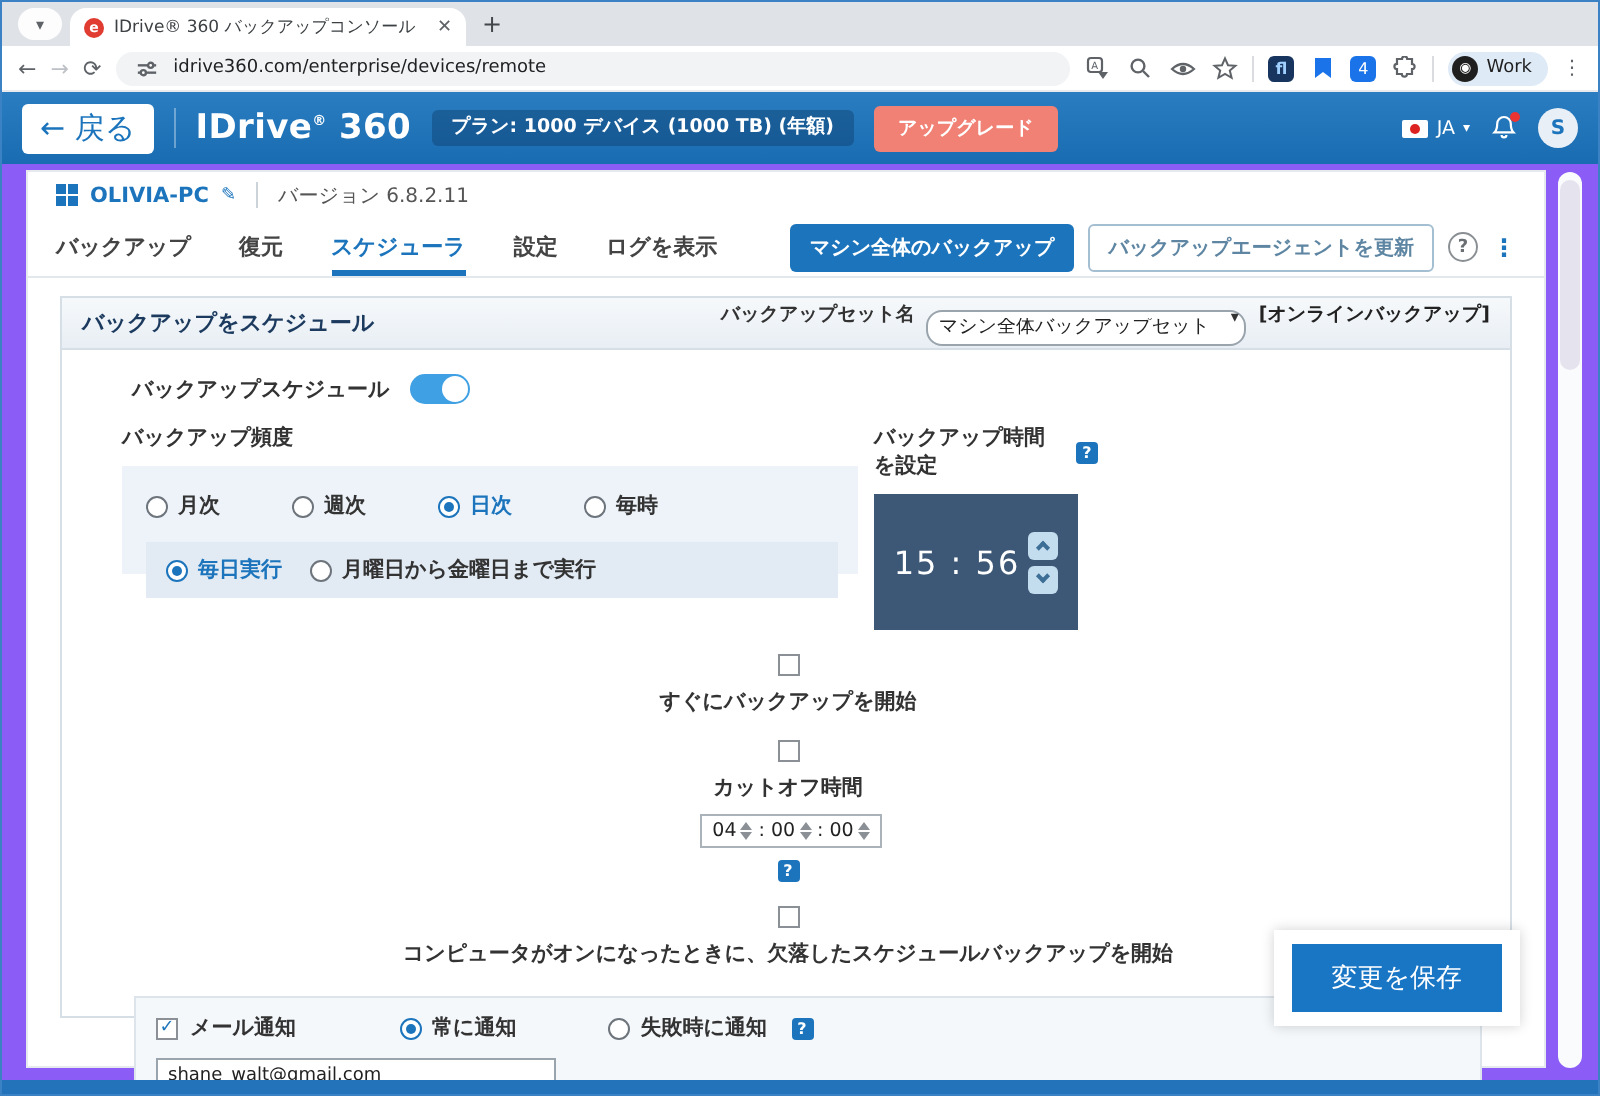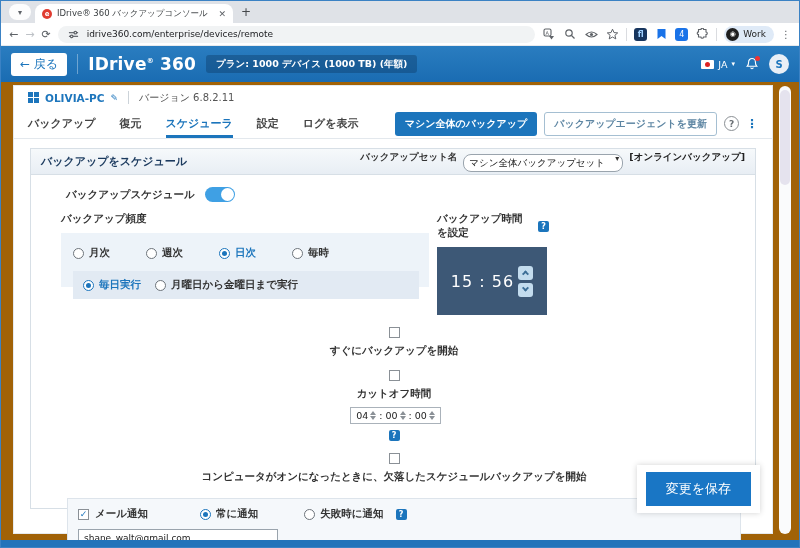--- a/index.html
+++ b/index.html
@@ -36,42 +36,42 @@
   .profile-pill { height:17px; background:#dfeaf7; border-radius:9px; display:flex; align-items:center; gap:4px;
     padding:0 8px 0 2px; }
   .profile-avatar { width:13px; height:13px; border-radius:50%; background:#1f1f1f; color:#fff; font-size:7px;
     display:flex; align-items:center; justify-content:center; }
   .profile-name { font-size:9px; color:#1f1f1f; }
   .kebab { color:#5f6368; font-size:10px; letter-spacing:0; }
 
   
   .app-header { height:36px; background:linear-gradient(180deg,#2a7dc0,#1a6cb2); display:flex; align-items:center;
     padding:0 10px; gap:10px; color:#fff; }
-  .back-btn { background:#fff; color:#1c75bc; font-size:12px; border-radius:3px; padding:3px 9px; white-space:nowrap; }
+  .back-btn { background:#fff; color:#1c75bc; font-size:15px; border-radius:3px; padding:3px 9px; white-space:nowrap; }
   .hdr-div { width:1px; height:20px; background:rgba(255,255,255,.35); }
   .brand { font-size:17px; font-weight:bold; letter-spacing:.2px; white-space:nowrap; }
   .brand sup { font-size:7px; }
   .plan-box { background:rgba(10,50,90,.35); border-radius:3px; padding:3px 10px; line-height:1.35; min-width:0; }
   .plan-line1 { font-size:9.5px; font-weight:bold; white-space:nowrap; }
   .plan-line2 { font-size:8px; font-weight:bold; opacity:.95; white-space:nowrap; }
   .upgrade-btn { background:#f08174; color:#fff; font-size:9.5px; font-weight:bold; border-radius:3px; padding:5px 12px;
     white-space:nowrap; }
   .hdr-spacer { flex:1; }
   .lang { display:flex; align-items:center; gap:4px; font-size:9.5px; }
   .flag { width:13px; height:9px; background:#fff; border-radius:1px; position:relative; }
   .flag::after { content:""; position:absolute; left:4px; top:2px; width:5px; height:5px; border-radius:50%; background:#d22; }
   .caret-down { font-size:7px; }
   .bell { position:relative; width:14px; height:14px; }
   .bell svg { display:block; }
   .bell::after { content:""; position:absolute; right:-1px; top:-1px; width:5px; height:5px; border-radius:50%; background:#e33; }
   .avatar { width:20px; height:20px; border-radius:50%; background:#e9eff6; color:#1c75bc; font-size:10px; font-weight:bold;
     display:flex; align-items:center; justify-content:center; }
 
   
-  .content { position:absolute; top:81px; left:0; right:0; bottom:7px; background:#a16207; }
+  .content { position:absolute; top:81px; left:0; right:0; bottom:7px; background:#8b5cf6; }
   .scrollbar { position:absolute; right:8px; top:4px; bottom:6px; width:12px; background:#fafbfc; border-radius:6px; }
   .scroll-thumb { position:absolute; left:1px; right:1px; top:4px; height:95px; background:#e5e3ee; border-radius:6px; }
   .card { position:absolute; left:12px; right:26px; top:3px; bottom:6px; background:#fff; border:1px solid #e6eaee; }
 
   .device-row { height:23px; display:flex; align-items:center; gap:6px; padding:0 14px; }
   .win-icon { display:grid; grid-template-columns:5px 5px; grid-gap:1px; }
   .win-icon span { width:5px; height:5px; background:#1c75bc; }
   .device-name { color:#1c75bc; font-size:10.5px; font-weight:bold; }
   .pencil { color:#1c75bc; font-size:9px; }
   .device-div { width:1px; height:13px; background:#ccd3d9; margin:0 4px; }
@@ -117,21 +117,21 @@
   .radio-row { display:flex; align-items:center; gap:0; }
   .radio-item { display:flex; align-items:center; gap:5px; margin-right:36px; }
   .radio { width:11px; height:11px; border-radius:50%; border:1px solid #6d747b; background:#fff; position:relative; flex:0 0 auto; }
   .radio.sel { border-color:#1c75bc; }
   .radio.sel::after { content:""; position:absolute; left:2px; top:2px; width:5px; height:5px; border-radius:50%; background:#1c75bc; }
   .radio-lbl { font-size:10.5px; font-weight:bold; color:#333; white-space:nowrap; }
   .radio-lbl.sel { color:#1c75bc; }
   .sub-row { background:#e2eaf3; margin-top:11px; padding:7px 10px; display:flex; align-items:center; }
   .sub-row .radio-item { margin-right:14px; }
   .time-col { width:112px; }
-  .time-box { width:110px; height:68px; background:#3d5876; display:flex; align-items:center; justify-content:center; gap:4px; }
+  .time-box { width:102px; height:68px; background:#3d5876; display:flex; align-items:center; justify-content:center; gap:4px; }
   .time-value { color:#fff; font-size:16px; letter-spacing:1px; white-space:nowrap; }
   .spin-col { display:flex; flex-direction:column; gap:3px; }
   .spin-btn { width:15px; height:14px; background:#c3dcee; border-radius:3px; display:flex; align-items:center; justify-content:center; }
   .chev { width:5px; height:5px; border-left:2px solid #3d6e96; border-top:2px solid #3d6e96; }
   .chev.up { transform:rotate(45deg) translate(1px,1px); }
   .chev.down { transform:rotate(225deg) translate(1px,1px); }
   .info-icon { width:11px; height:11px; background:#1c75bc; border-radius:2px; color:#fff; font-size:8px; font-weight:bold;
     display:flex; align-items:center; justify-content:center; flex:0 0 auto; }
 
   .check-row { display:flex; align-items:center; margin:12px 0 0 2px; gap:6px;flex-direction:column; }
@@ -240,20 +240,21 @@
   <div class="app-header">
     <div class="back-btn">← 戻る</div>
     <div class="hdr-div"></div>
     <div class="brand">
       <span>IDrive</span><sup>®</sup>
       <span>360</span>
     </div>
     <div class="plan-box">
       <div class="plan-line1">プラン: 1000 デバイス (1000 TB) (年額)</div>
     </div>
+    <div class="upgrade-btn">アップグレード</div>
     <div class="hdr-spacer"></div>
     <div class="lang">
       <span class="flag"></span>
       <span>JA</span>
       <span class="caret-down">▾</span>
     </div>
     <div class="bell">
       <svg width="14" height="14" viewBox="0 0 14 14">
           <path d="M7 1.5 a3.4 3.4 0 0 1 3.4 3.4 c0 3 1.3 4.3 1.3 4.3 H2.3 s1.3-1.3 1.3-4.3 A3.4 3.4 0 0 1 7 1.5 Z M5.8 10.5 a1.2 1.2 0 0 0 2.4 0" fill="none" stroke="#fff" stroke-width="1.1"></path>
         </svg>

